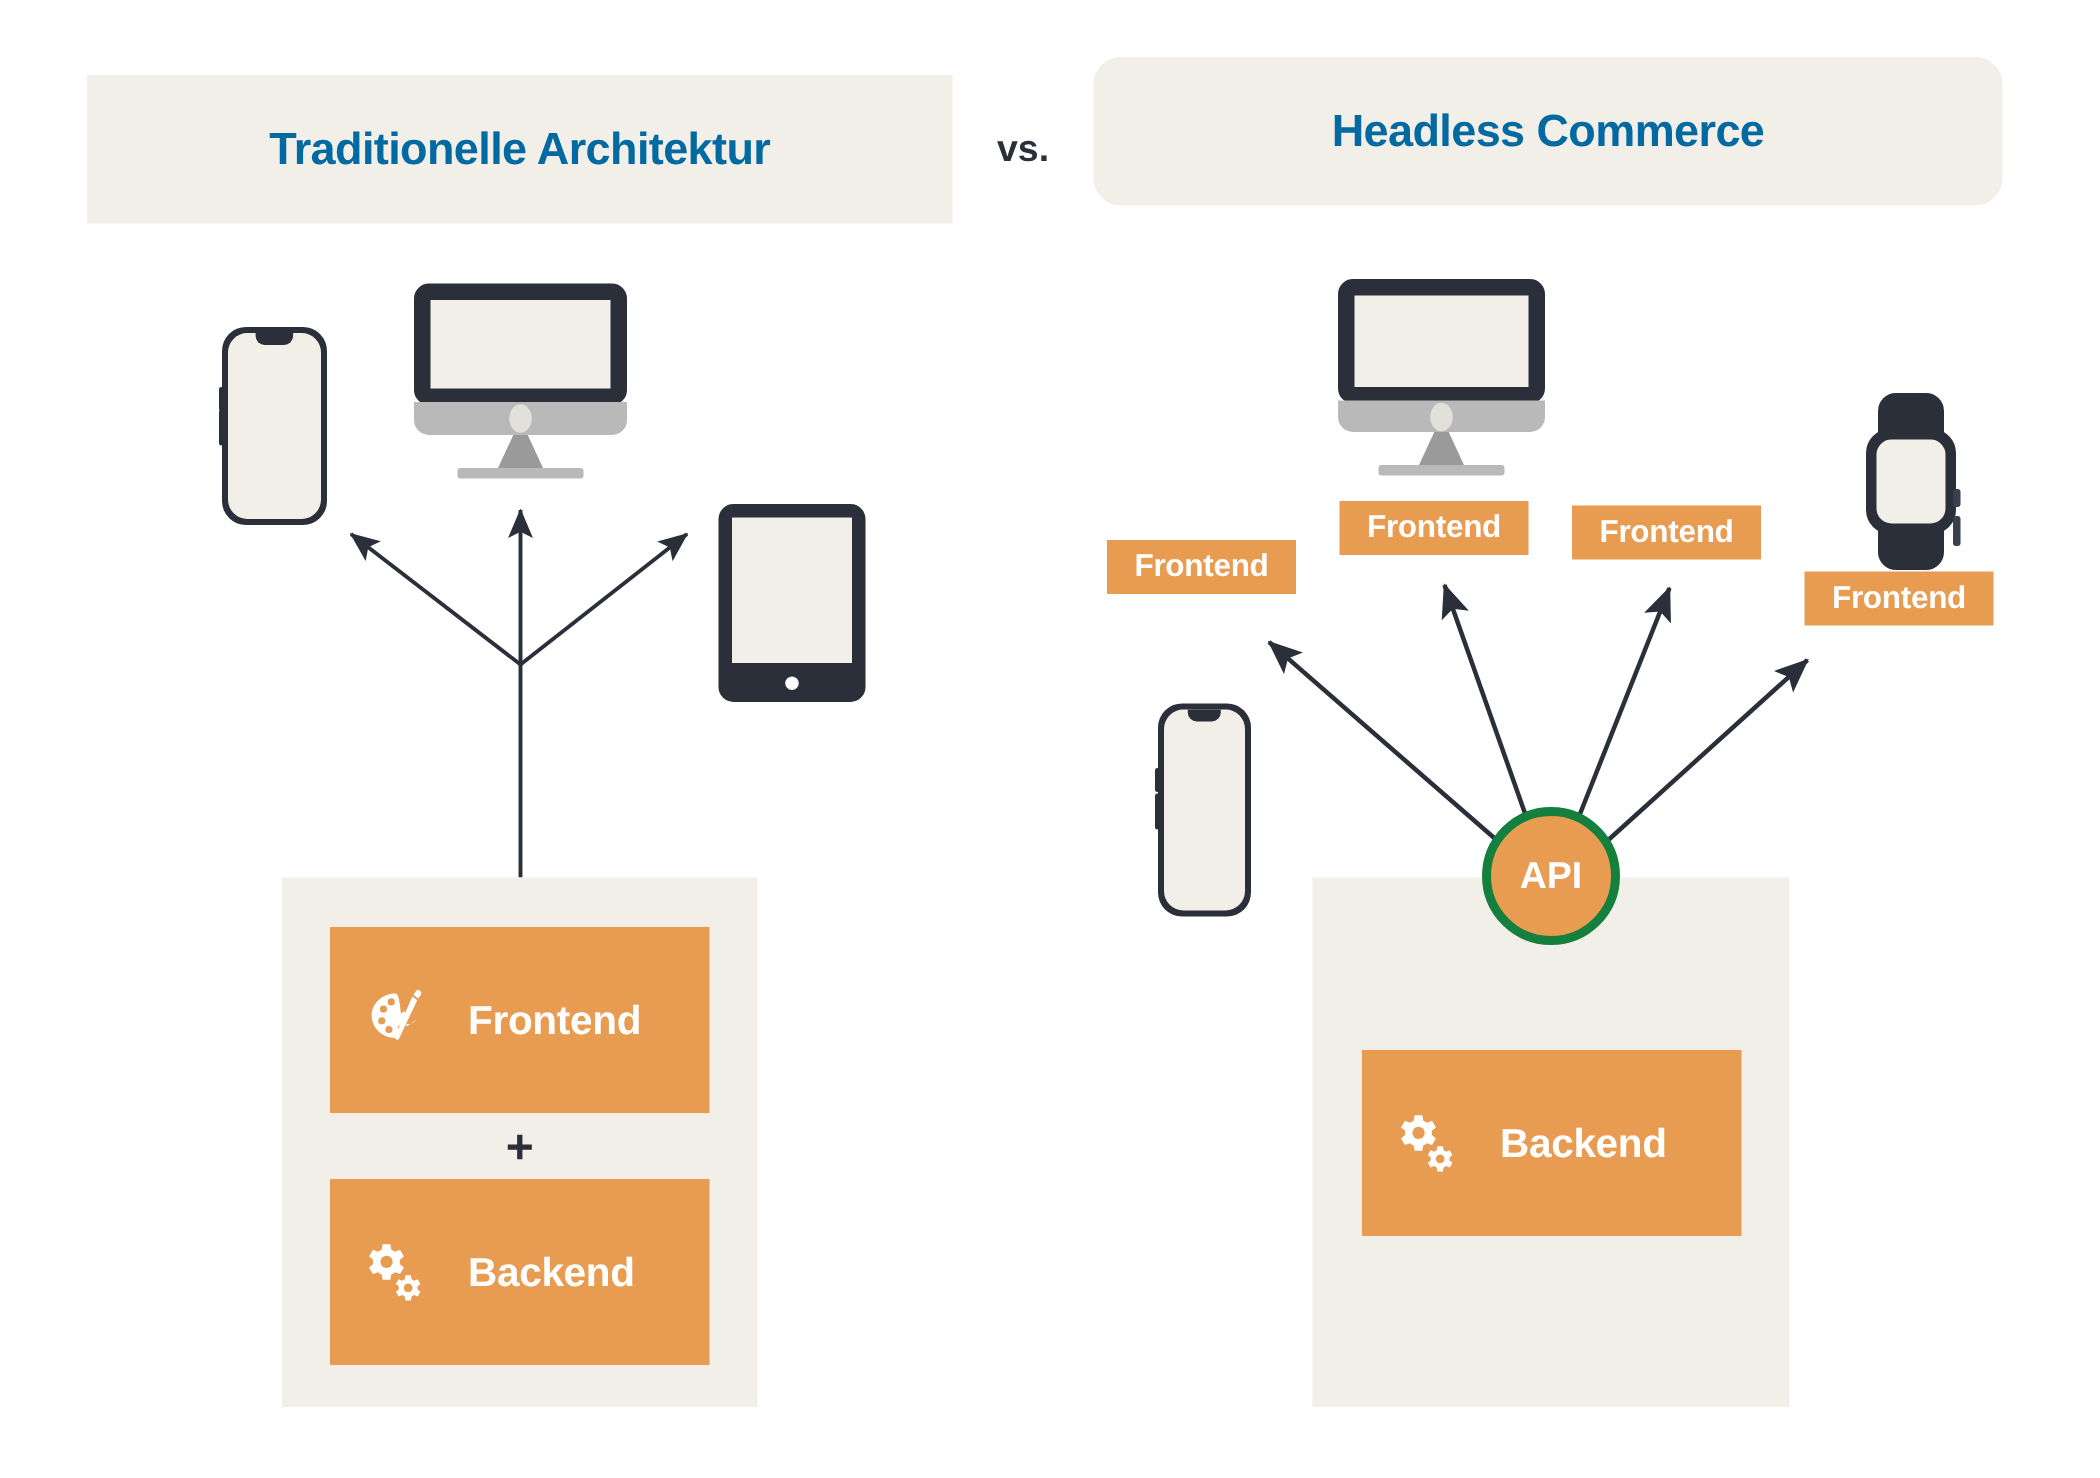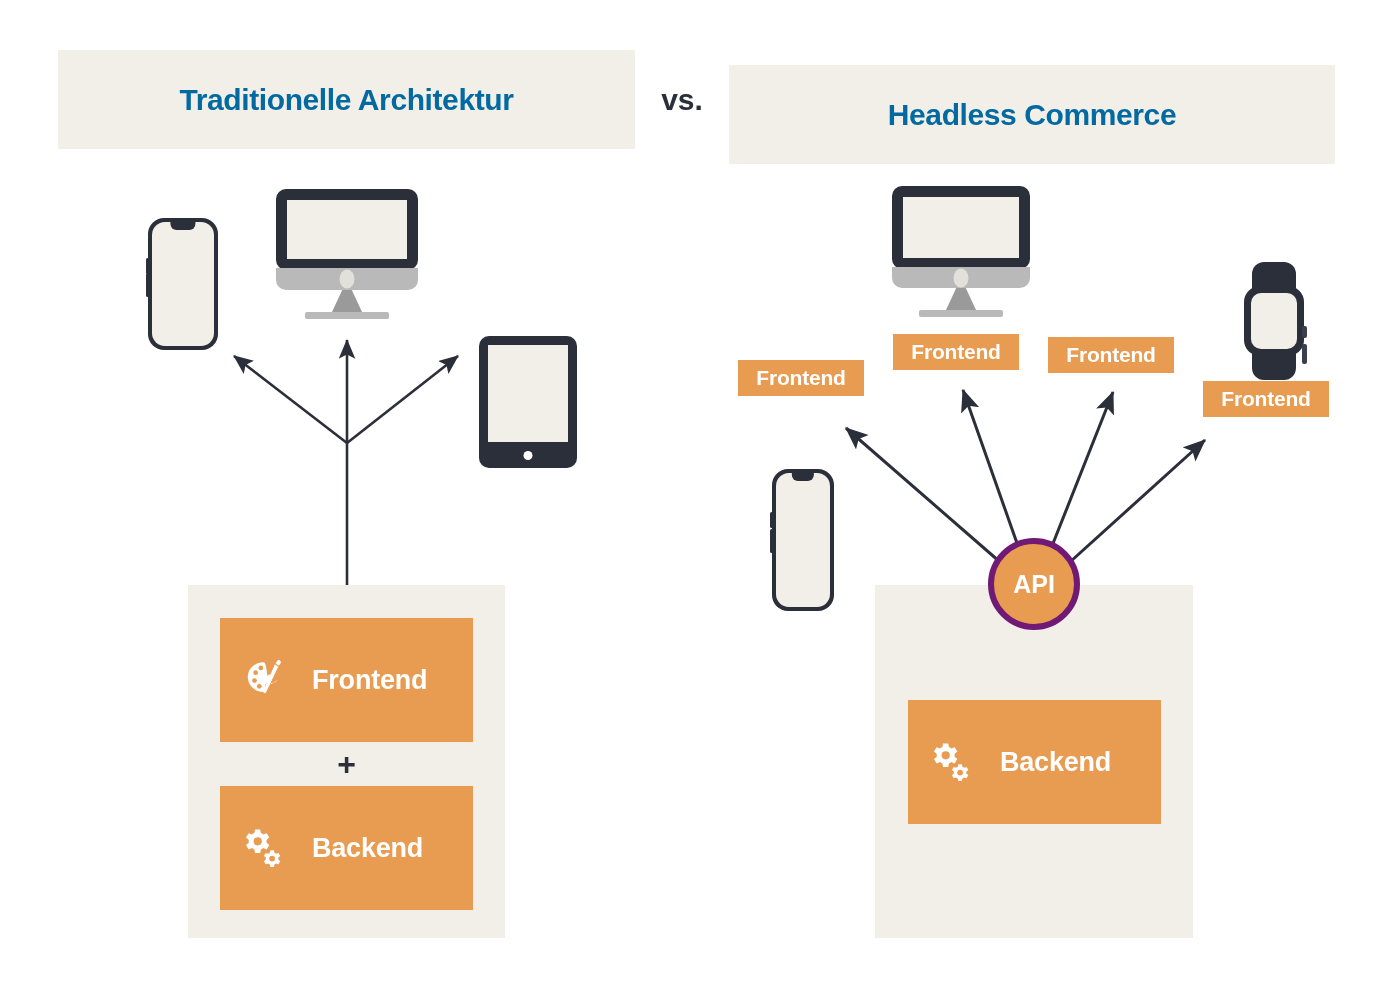--- a/index.html
+++ b/index.html
@@ -16,25 +16,25 @@
   .hdr{
     position:absolute;
     background:#F2EFE9;
     display:flex;align-items:center;justify-content:center;
   }
   .hdr-title{
     font-size:30px;font-weight:bold;color:#0369a1;
     letter-spacing:-0.4px;
   }
   #hdr-left{left:58px;top:50px;width:577px;height:99px;}
-  #hdr-right{left:729px;top:65px;width:606px;height:99px;}
+  #hdr-right{left:729px;top:38px;width:606px;height:99px;border-radius:18px;}
   #vs-label{
     position:absolute;left:635px;top:50px;width:94px;height:99px;
     display:flex;align-items:center;justify-content:center;
-    font-size:30px;font-weight:bold;color:#2B2F3A;background:transparent;
+    font-size:25px;font-weight:bold;color:#2B2F3A;background:transparent;
   }
 
   
   .panel{position:absolute;background:#F2EFE9;}
   #panel-left{left:188px;top:585px;width:317px;height:353px;}
   #panel-right{left:875px;top:585px;width:318px;height:353px;}
 
   
   .block{
     position:absolute;background:#E89C52;
@@ -67,21 +67,21 @@
   }
   #tag-0{left:738px;top:360px;width:126px;}
   #tag-1{left:893px;top:334px;width:126px;}
   #tag-2{left:1048px;top:337px;width:126px;}
   #tag-3{left:1203px;top:381px;width:126px;}
 
   
   #api-circle{
     position:absolute;left:988px;top:538px;width:92px;height:92px;
     border-radius:50%;background:#E89C52;
-    border:6px solid #701a75;
+    border:6px solid #15803d;
     box-sizing:border-box;
     display:flex;align-items:center;justify-content:center;
     color:#ffffff;font-size:25px;font-weight:bold;
     z-index:20;
   }
 
   
   .device{position:absolute;}
 
   

